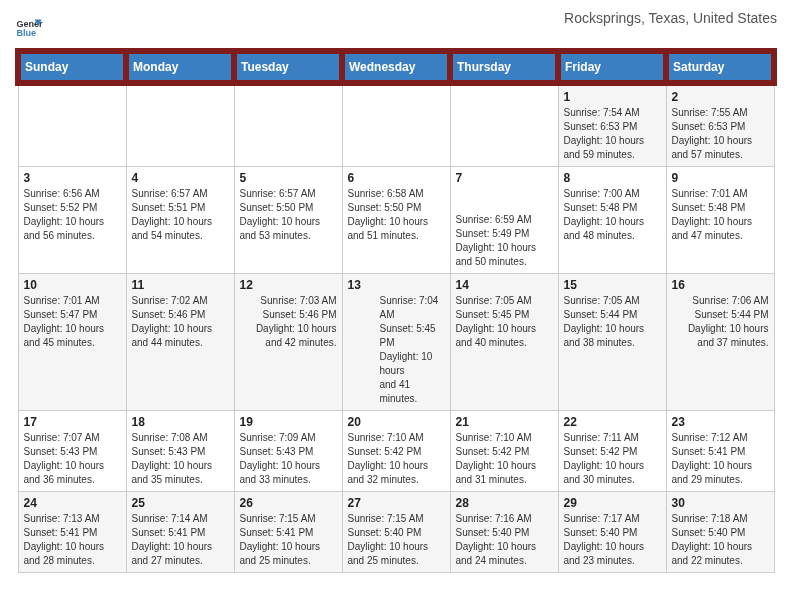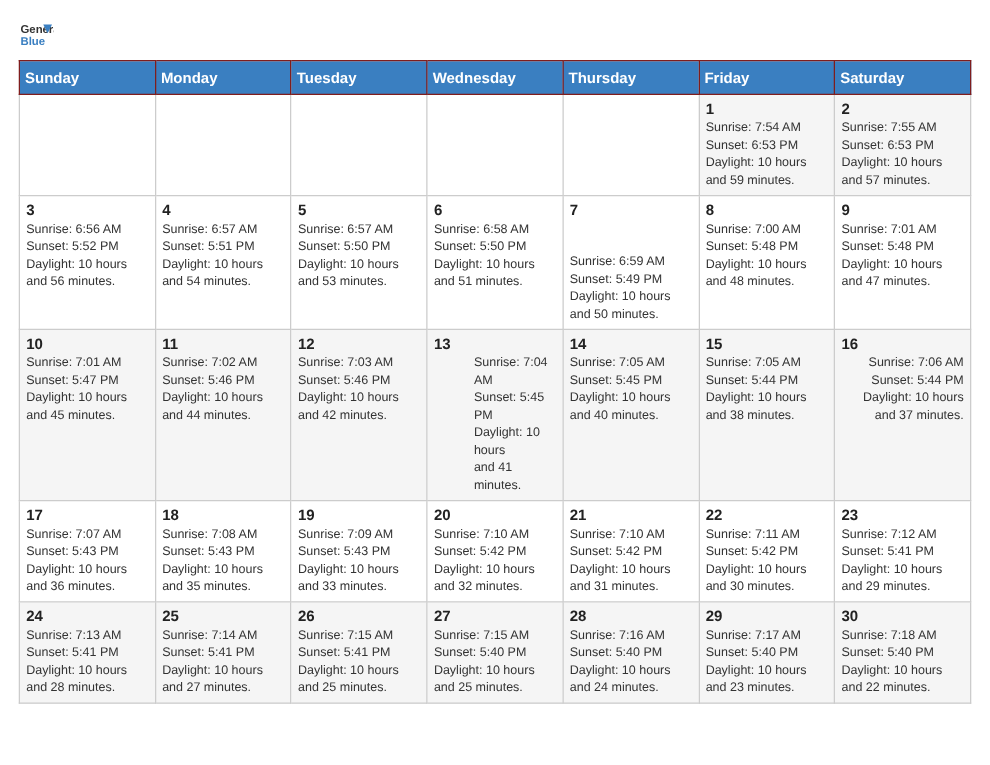--- a/index.html
+++ b/index.html
@@ -43,21 +43,21 @@
       border-collapse: collapse;
       font-size: 11px;
     }
     .calendar-table th {
       background-color: #3a7fc1;
       color: #fff;
       padding: 6px 4px;
       text-align: left;
       font-size: 12px;
       font-weight: bold;
-      border: 1px solid #7f1d1d;
+      border: 6px solid #7f1d1d;
     }
     .calendar-table td {
       border: 1px solid #ccc;
       vertical-align: top;
       padding: 4px 5px;
       height: 80px;
       width: 14.28%;
       background: #fff;
     }
     .calendar-table tr:nth-child(odd) td {
@@ -87,20 +87,21 @@
 
 <div class="header-area">
   <div class="logo">
     <svg class="logo-icon" viewBox="0 0 40 40">
       <text x="2" y="18" font-size="13" font-weight="bold" fill="#333">General</text>
       <text x="2" y="32" font-size="13" font-weight="bold" fill="#3a7fc1">Blue</text>
       <polygon points="28,8 38,8 33,18" fill="#3a7fc1"></polygon>
     </svg>
   </div>
   <div class="title-area">
+    <div class="location-subtitle">Rocksprings, Texas, United States</div>
   </div>
 </div>
 
 <table class="calendar-table">
   <thead>
     <tr>
     <th>Sunday</th>
         <th>Monday</th>
         <th>Tuesday</th>
         <th>Wednesday</th>
@@ -192,21 +193,21 @@
         </td>
         <td>
           <span class="day-num">11</span>
           <div class="day-info" style="white-space: pre-line;">Sunrise: 7:02 AM
 Sunset: 5:46 PM
 Daylight: 10 hours
 and 44 minutes.</div>
         </td>
         <td>
           <span class="day-num">12</span>
-          <div class="day-info" style="white-space: pre-line;">Sunrise: 7:03 AM
+          <div class="day-info" style="white-space: pre-line; text-align: right;">Sunrise: 7:03 AM
 Sunset: 5:46 PM
 Daylight: 10 hours
 and 42 minutes.</div>
         </td>
         <td>
           <span class="day-num">13</span>
           <div class="day-info" style="white-space: pre-line; margin-left: 32px;">Sunrise: 7:04 AM
 Sunset: 5:45 PM
 Daylight: 10 hours
 and 41 minutes.</div>

